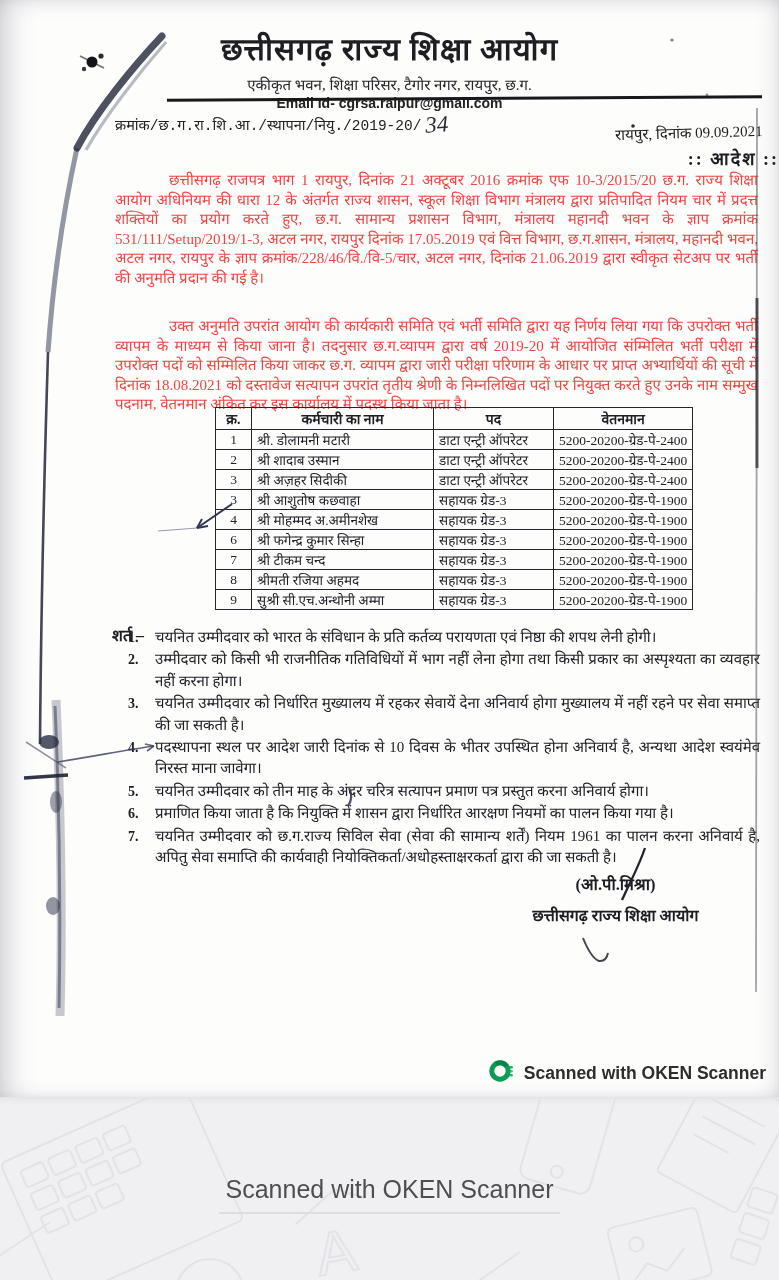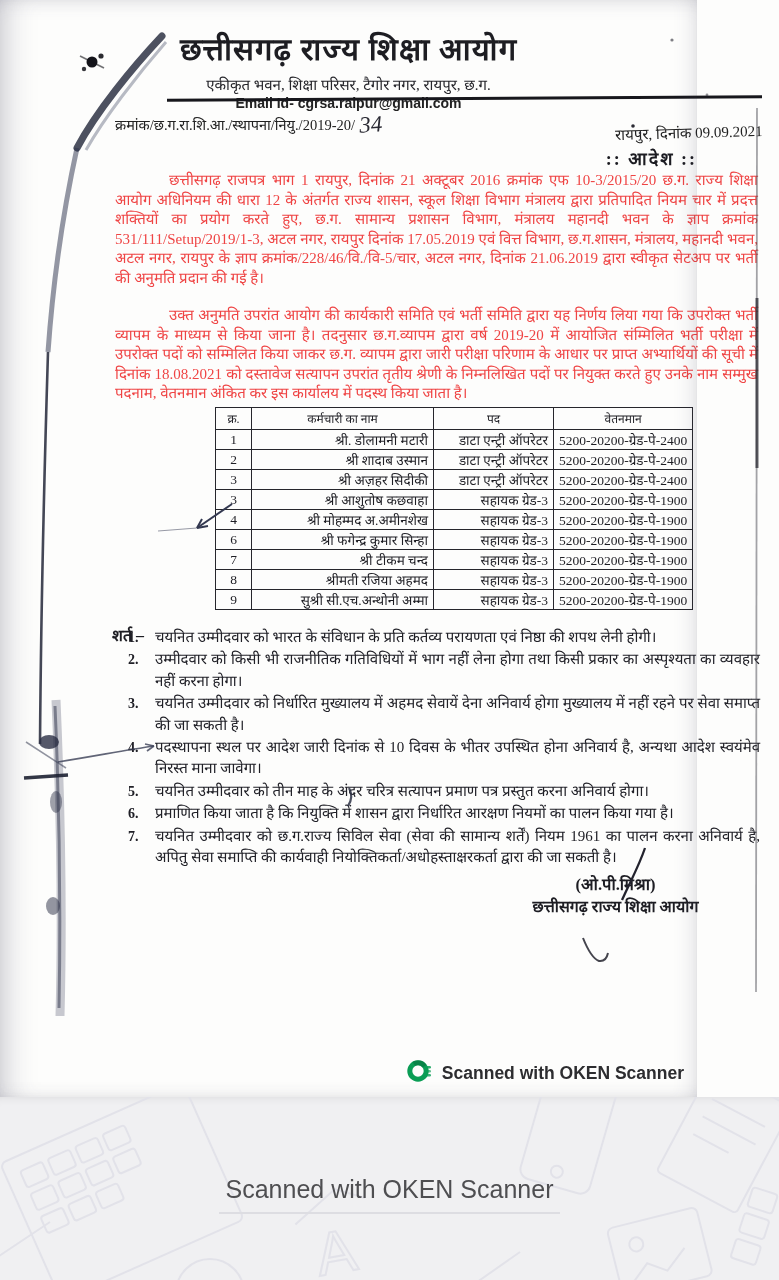--- a/index.html
+++ b/index.html
@@ -1,62 +1,62 @@
 <!DOCTYPE html>
 <html lang="hi"><head>
 <meta charset="utf-8">
 <style>
   * { margin:0; padding:0; box-sizing:border-box; }
   html,body { width:779px; }
   body { font-family:"Liberation Serif", serif; background:#ffffff; }
   #stage { position:relative; width:779px; height:1280px; overflow:hidden; background:#fdfdfc; }
 
   
-  #doc { position:absolute; left:0; top:0; width:697px; height:1097px; background:#fdfdfc; }
+  #doc { position:absolute; left:0; top:0; width:779px; height:1097px; background:#fdfdfc; }
   #doc .vignette { position:absolute; inset:0; pointer-events:none;
       box-shadow: inset 26px 0 34px -26px rgba(70,70,95,.38),
                   inset -18px 0 26px -22px rgba(70,70,95,.30),
                   inset 0 16px 24px -20px rgba(70,70,95,.22),
                   inset 0 -14px 20px -18px rgba(70,70,95,.18); }
 
   .hdr { position:absolute; top:27px; left:0; width:100%; text-align:center; color:#1d1d22; }
   .hdr .title { font-size:31px; font-weight:700; letter-spacing:1px; }
   .hdr .addr { font-size:15px; margin-top:5px; color:#26262b; }
   .hdr .email { font-size:14px; font-weight:700; margin-top:1px; font-family:"Liberation Sans", sans-serif; color:#222; }
   .hdr-rule { position:absolute; top:97px; left:167px; width:595px; height:3px; background:#17171c; transform:rotate(-.35deg); }
 
   .refline { position:absolute; top:110px; left:115px; width:648px; font-size:14.5px; color:#222; }
-  .refline .refno { display:inline-block; }
+  .refline .refno { display:inline-block;font-family:Liberation Mono, monospace; }
   .refline .handno { display:inline-block; font-size:23px; font-style:italic; transform:rotate(-4deg) translateY(2px); margin-left:4px; color:#2a2a33; }
   .refline .pdate { position:absolute; right:0; top:12px; font-size:15px; transform:rotate(-1.6deg); }
 
   .order-head { position:absolute; top:146px; left:0; width:100%; text-align:right; font-size:18px; font-weight:700; letter-spacing:2px; color:#1c1c22; }
 
   .para { position:absolute; left:115px; width:643px; font-size:15px; line-height:19.6px; text-align:justify; text-indent:54px; color:#ef4444; }
   #para1 { top:171px; }
-  #para2 { top:306px; }
+  #para2 { top:317px; }
 
   table.appt { position:absolute; top:407px; left:215px; border-collapse:collapse; background:transparent; }
   table.appt th, table.appt td { border:1.6px solid #26262c; padding:0 5px; color:#1e1e24; white-space:nowrap; }
-  table.appt th { font-size:12px; font-weight:400; height:22px; }
-  table.appt td { font-size:13.5px; height:20px;text-align:right; }
+  table.appt th { font-size:14px; font-weight:700; height:22px; }
+  table.appt td { font-size:13.5px; height:20px; }
   table.appt td.c-sno { width:36px; text-align:center; }
   table.appt td.c-name { width:182px; }
   table.appt td.c-post { width:120px; }
   table.appt td.c-pay { width:128px;margin-left:19px; }
 
   .sharat { position:absolute; top:624px; left:112px; font-size:16px; font-weight:700; color:#1d1d23; }
 
   .conds { position:absolute; top:627px; left:128px; width:632px; list-style:none; }
   .conds li { display:flex; font-size:15px; line-height:21.4px; color:#202027; margin-bottom:1px; }
   .conds li .num { width:27px; flex:0 0 27px; font-weight:700; font-size:14px; }
   .conds li .txt { flex:1; text-align:justify; }
 
   .sig { position:absolute; top:872px; left:468px; width:295px; text-align:center; color:#1d1d23; }
-  .sig .l1 { font-size:16.5px; font-weight:700; }
+  .sig .l1 { font-size:16.5px; font-weight:700; margin-bottom:9px; }
   .sig .l2 { font-size:15px; margin-bottom:7px; }
   .sig .l3 { font-size:16px; font-weight:700; margin-bottom:6px; }
   .sig .l4 { font-size:15px; }
 
   .oken-row { position:absolute; top:1058px; right:13px; display:flex; align-items:center; gap:10px; font-family:"Liberation Sans", sans-serif; }
   .oken-row .oken-text { font-size:17.5px; font-weight:700; color:#2d2d30; }
 
   
   .band { position:absolute; left:0; top:1097px; width:779px; height:183px; background:#f0f0f2; overflow:hidden;
           box-shadow: inset 0 8px 10px -8px rgba(0,0,0,.10); }
@@ -163,21 +163,21 @@
         <li>
           <span class="num">1.</span>
           <span class="txt">चयनित उम्मीदवार को भारत के संविधान के प्रति कर्तव्य परायणता एवं निष्ठा की शपथ लेनी होगी।</span>
         </li>
         <li>
           <span class="num">2.</span>
           <span class="txt">उम्मीदवार को किसी भी राजनीतिक गतिविधियों में भाग नहीं लेना होगा तथा किसी प्रकार का अस्पृश्यता का व्यवहार नहीं करना होगा।</span>
         </li>
         <li>
           <span class="num">3.</span>
-          <span class="txt">चयनित उम्मीदवार को निर्धारित मुख्यालय में अहमद सेवायें देना अनिवार्य होगा मुख्यालय में नहीं रहने पर सेवा समाप्त की जा सकती है।</span>
+          <span class="txt">चयनित उम्मीदवार को निर्धारित मुख्यालय में रहकर सेवायें देना अनिवार्य होगा मुख्यालय में नहीं रहने पर सेवा समाप्त की जा सकती है।</span>
         </li>
         <li>
           <span class="num">4.</span>
           <span class="txt">पदस्थापना स्थल पर आदेश जारी दिनांक से 10 दिवस के भीतर उपस्थित होना अनिवार्य है, अन्यथा आदेश स्वयंमेव निरस्त माना जावेगा।</span>
         </li>
         <li>
           <span class="num">5.</span>
           <span class="txt">चयनित उम्मीदवार को तीन माह के अंदर चरित्र सत्यापन प्रमाण पत्र प्रस्तुत करना अनिवार्य होगा।</span>
         </li>
         <li>

